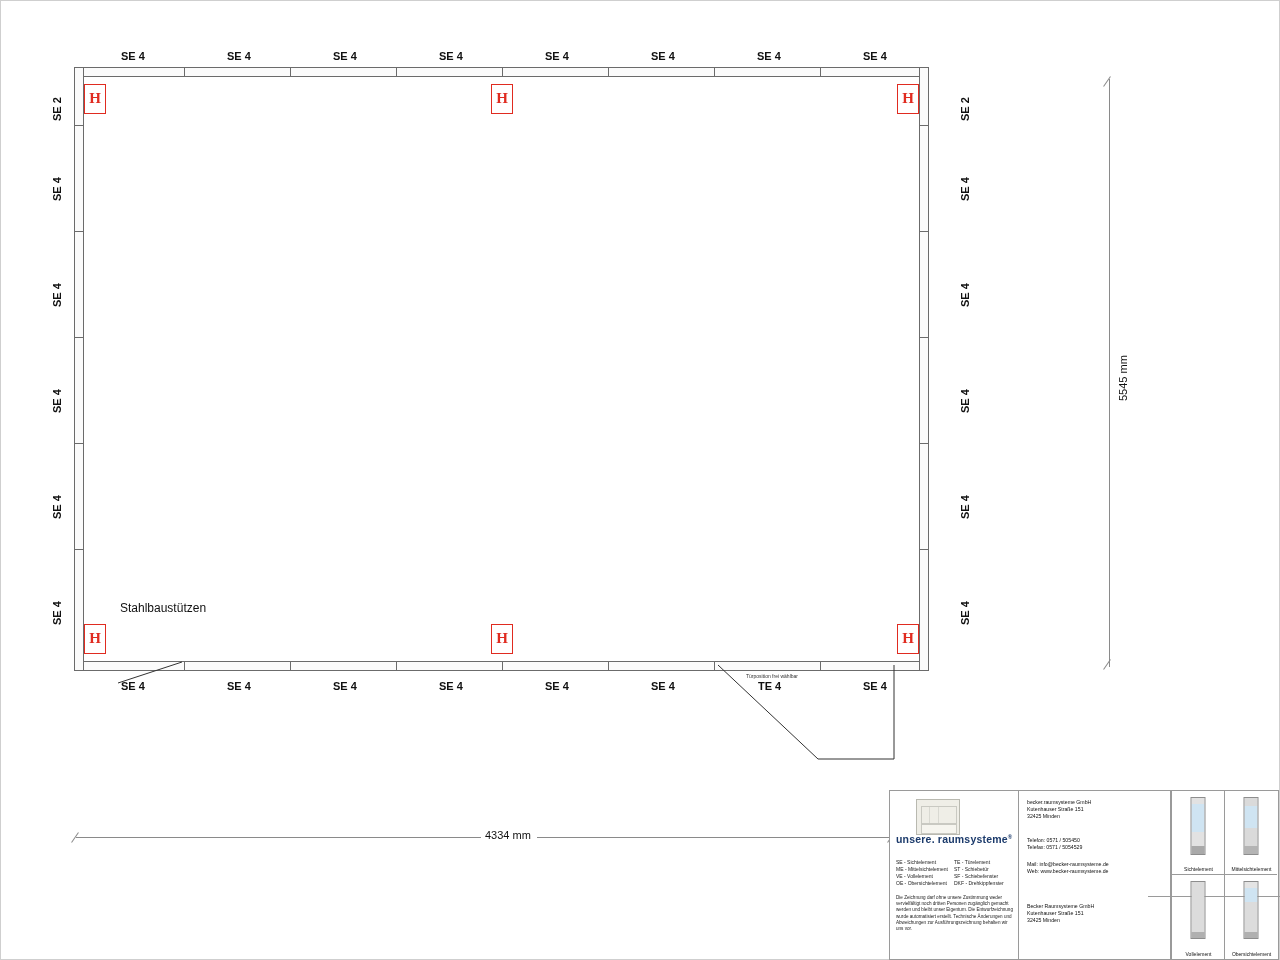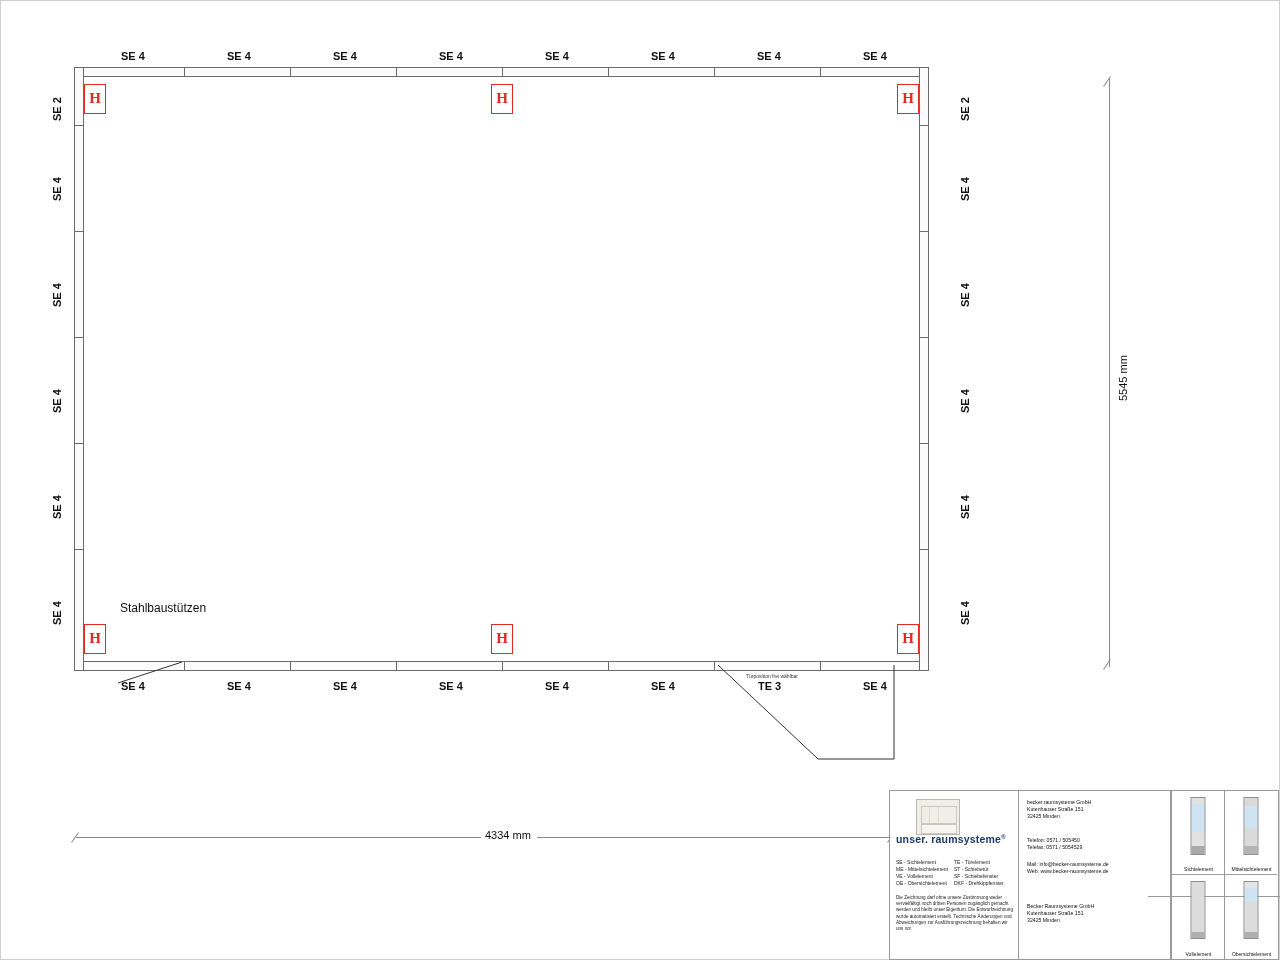--- a/index.html
+++ b/index.html
@@ -253,21 +253,21 @@
   <div class="lbl" style="left:650px;top:49px;">SE 4</div>
   <div class="lbl" style="left:756px;top:49px;">SE 4</div>
   <div class="lbl" style="left:862px;top:49px;">SE 4</div>
 
   <div class="lbl" style="left:120px;top:679px;">SE 4</div>
   <div class="lbl" style="left:226px;top:679px;">SE 4</div>
   <div class="lbl" style="left:332px;top:679px;">SE 4</div>
   <div class="lbl" style="left:438px;top:679px;">SE 4</div>
   <div class="lbl" style="left:544px;top:679px;">SE 4</div>
   <div class="lbl" style="left:650px;top:679px;">SE 4</div>
-  <div class="lbl" style="left:757px;top:679px;">TE 3</div>
+  <div class="lbl" style="left:757px;top:679px;">TE 4</div>
   <div class="lbl" style="left:862px;top:679px;">SE 4</div>
 
   <div class="lbl-small" style="position:absolute;left:745px;top:250px;"></div>
 
   <div style="position:absolute;left:745px;top:250px;"></div>
   <div class="lbl-small" style="position:absolute;left:745px;top:672px;">Türposition frei wählbar</div>
 
   <div class="lbl lbl-v" style="left:50px;top:120px;">SE 2</div>
   <div class="lbl lbl-v" style="left:50px;top:200px;">SE 4</div>
   <div class="lbl lbl-v" style="left:50px;top:306px;">SE 4</div>
@@ -294,21 +294,21 @@
   <div class="slash" style="left:68px;top:836px;transform:rotate(-55deg);"></div>
   <div class="slash" style="left:884px;top:836px;transform:rotate(-55deg);"></div>
   <div class="dim-label" style="left:484px;top:828px;">4334 mm</div>
 
   <div class="tb">
 
     <div class="tb-col1">
       <div class="logo-box">
         <div class="logo-img"></div>
       </div>
-      <div class="logo-text"><span>unser. raumsysteme</span><sup>®</sup></div>
+      <div class="logo-text"><span>unsere. raumsysteme</span><sup>®</sup></div>
 
       <div class="legend">
         <div class="legend-row">
           <span>SE - Sichtelement</span>
           <span>TE - Türelement</span>
         </div>
         <div class="legend-row">
           <span>ME - Mittelsichtelement</span>
           <span>ST - Schiebetür</span>
         </div>

